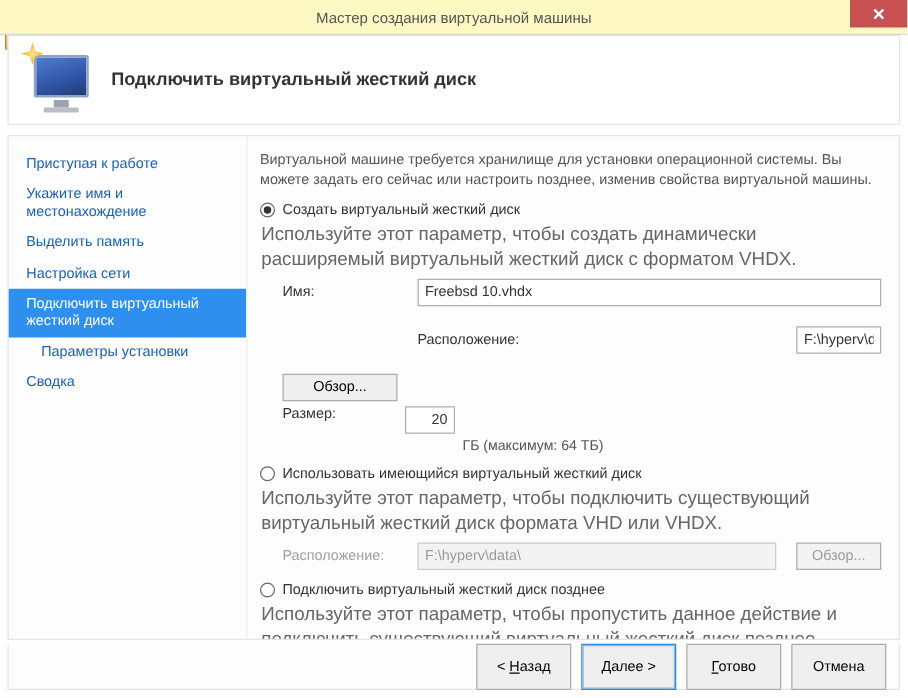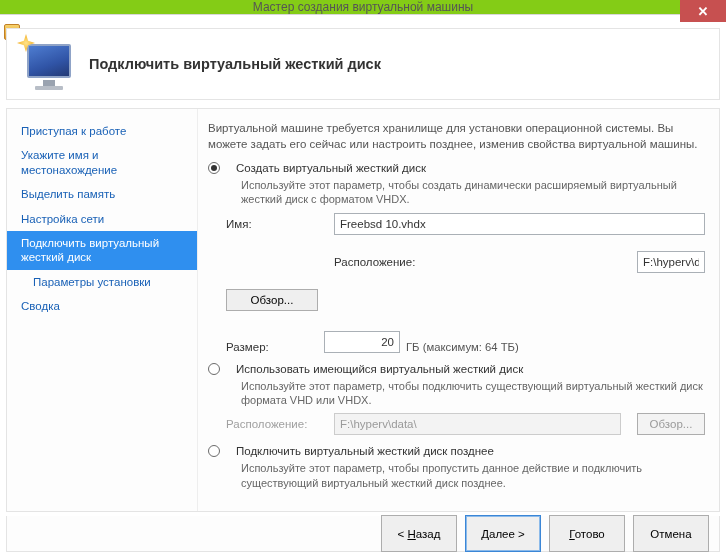--- a/index.html
+++ b/index.html
@@ -26,27 +26,27 @@
     border:1px solid #c08027;
     border-radius:2px;
   }
 
   
   .titlebar {
     position: absolute;
     top: 0;
     left: 0;
     right: 0;
-    height: 15px;
+    height: 28px;
     display: flex;
     align-items: center;
     justify-content: center;
     border-bottom: 1px solid #d7d7d7;
     color:#555;
-    background:#84cc16;
+    background:#fef9c3;
   }
   .titlebar .title { font-size: 12px; }
   .close-btn {
     position: absolute;
     right: 0;
     top: 0;
     width: 46px;
     height: 22px;
     background: #c75050;
     color: #fff;
@@ -147,42 +147,42 @@
     line-height: 1.35;
     margin-bottom: 10px;
   }
 
   .option {
     margin-bottom: 10px;
   }
   .opt-head {
     display: flex;
     align-items: center;
-    gap: 16px;
+    gap: 6px;
     margin-bottom: 4px;
   }
   .radio {
     width: 12px; height:12px;
     border:1px solid #6b6b6b;
     border-radius:50%;
     display:inline-flex;
     align-items:center;
     justify-content:center;
     background:#fff;
     flex-shrink:0;
   }
   .radio .dot {
     width:6px;height:6px;border-radius:50%;background:#333;
   }
   .opt-label { font-size:11.5px; }
   .opt-desc {
     color:#666;
-    font-size:11px;
+    font-size:15px;
     line-height:1.3;
-    margin-left: 33px;
+    margin-left: 1px;
     margin-bottom: 6px;
   }
 
   .form-grid {
     display:grid;
     grid-template-columns: 92px 1fr 68px;
     column-gap: 6px;
     row-gap: 6px;
     align-items:center;
     margin-left: 18px;
@@ -193,34 +193,34 @@
   .form-label.disabled { color:#a0a0a0; }
   .text-input {
     height:22px;
     border:1px solid #aab0b6;
     background:#fff;
     font-size:11.5px;
     padding:0 5px;
     font-family:inherit;
     color:#333;
   }
-  .text-input.small { width:76px; text-align:right; }
+  .text-input.small { width:40px; text-align:right; }
   .text-input.disabled { background:#f3f3f3; color:#9a9a9a; border-color:#ccc; }
   .btn-browse {
     height:22px;
     border:1px solid #adadad;
     background:#efefef;
     font-size:11.5px;
     cursor:pointer;
     font-family:inherit;
   }
   .btn-browse.disabled { color:#9a9a9a; background:#f3f3f3; cursor:default; }
   .size-row {
     display:flex;
-    align-items:flex-end;
+    align-items:flex-start;
     gap:6px;
     margin-left:18px;
   }
   .size-hint { color:#555; font-size:11.3px;margin-top:26px; }
 
   
   .footer {
     position:absolute;
     left:6px; right:6px; bottom:6px;
     height:36px;

